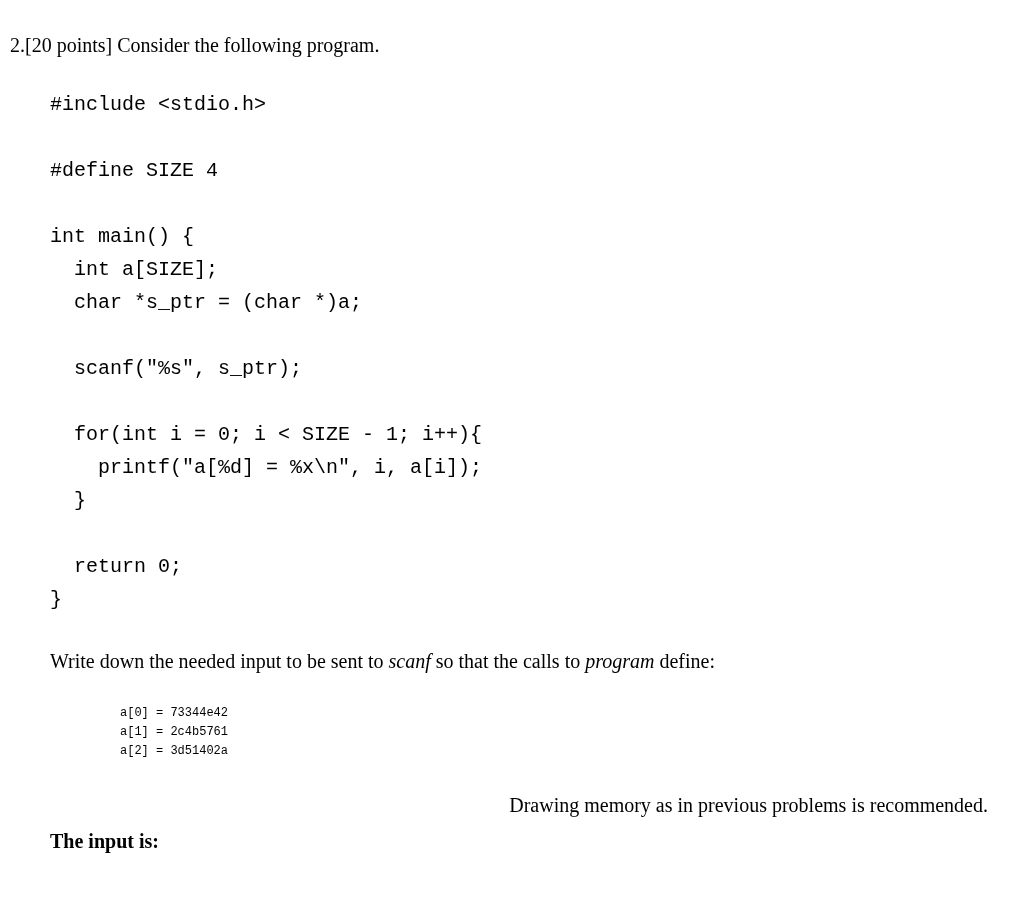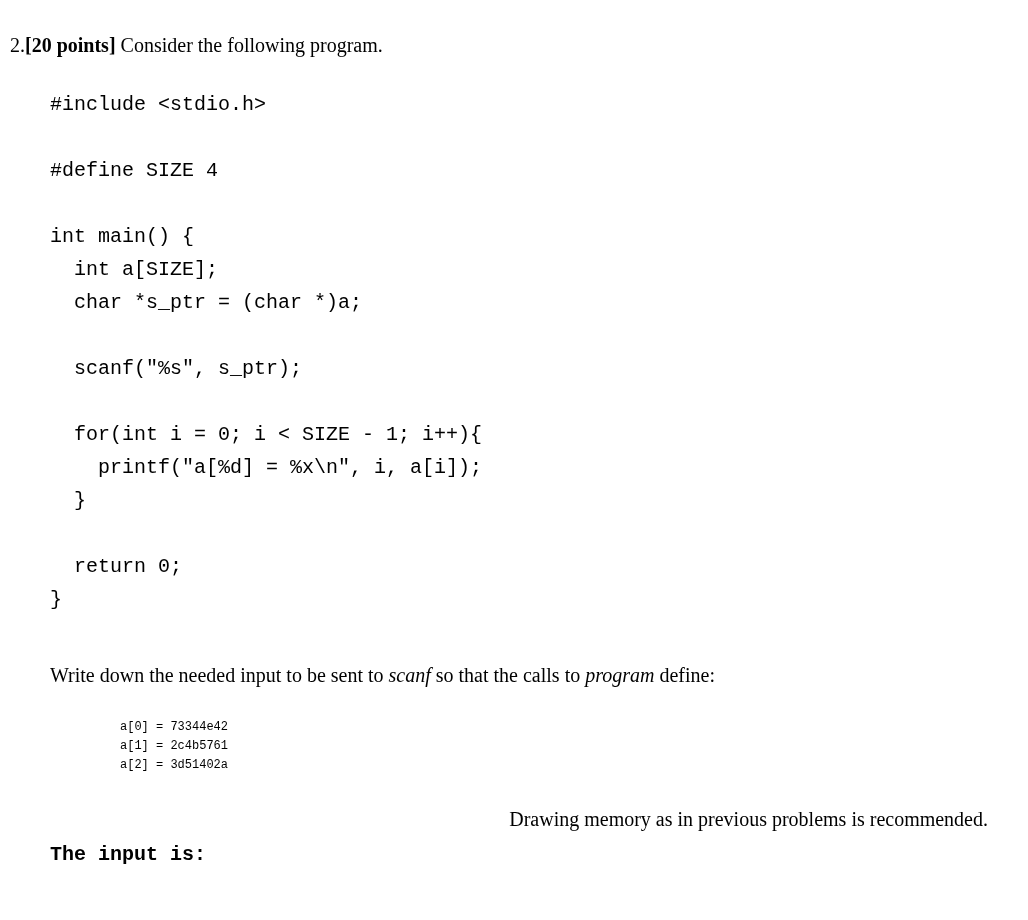--- a/index.html
+++ b/index.html
@@ -15,32 +15,32 @@
       background: #fff;
       padding: 30px 40px 30px 10px;
       width: 1028px;
     }
     .question-header {
       display: flex;
       align-items: baseline;
       margin-bottom: 28px;
     }
     .points {
-      font-weight: bold;
+      font-weight: normal;
     }
     .intro-text {
       display: inline;
       text-align: right;
     }
     .code-block {
       font-family: 'Courier New', Courier, monospace;
       font-size: 20px;
       white-space: pre;
       margin-left: 40px;
-      margin-bottom: 44px;
+      margin-bottom: 30px;
       line-height: 1.65;
     }
     .prompt-text {
       margin-left: 40px;
       margin-bottom: 28px;
       font-size: 20px;
     }
     .italic {
       font-style: italic;
       margin-top: 48px;
@@ -56,21 +56,20 @@
     .recommend-text {
       margin-left: 40px;
       font-size: 20px;
       margin-bottom: 6px;
       text-align: right;
     }
     .input-label {
       margin-left: 40px;
       font-weight: bold;
       font-size: 20px;
-      font-family: Liberation Mono, monospace;
     }
   </style>
 </head>
 <body>
 
 <div class="question-header">
   <span>2.</span>
   <span>
     <span class="points">[20 points]</span><span class="intro-text"> Consider the following program.</span>
   </span>

